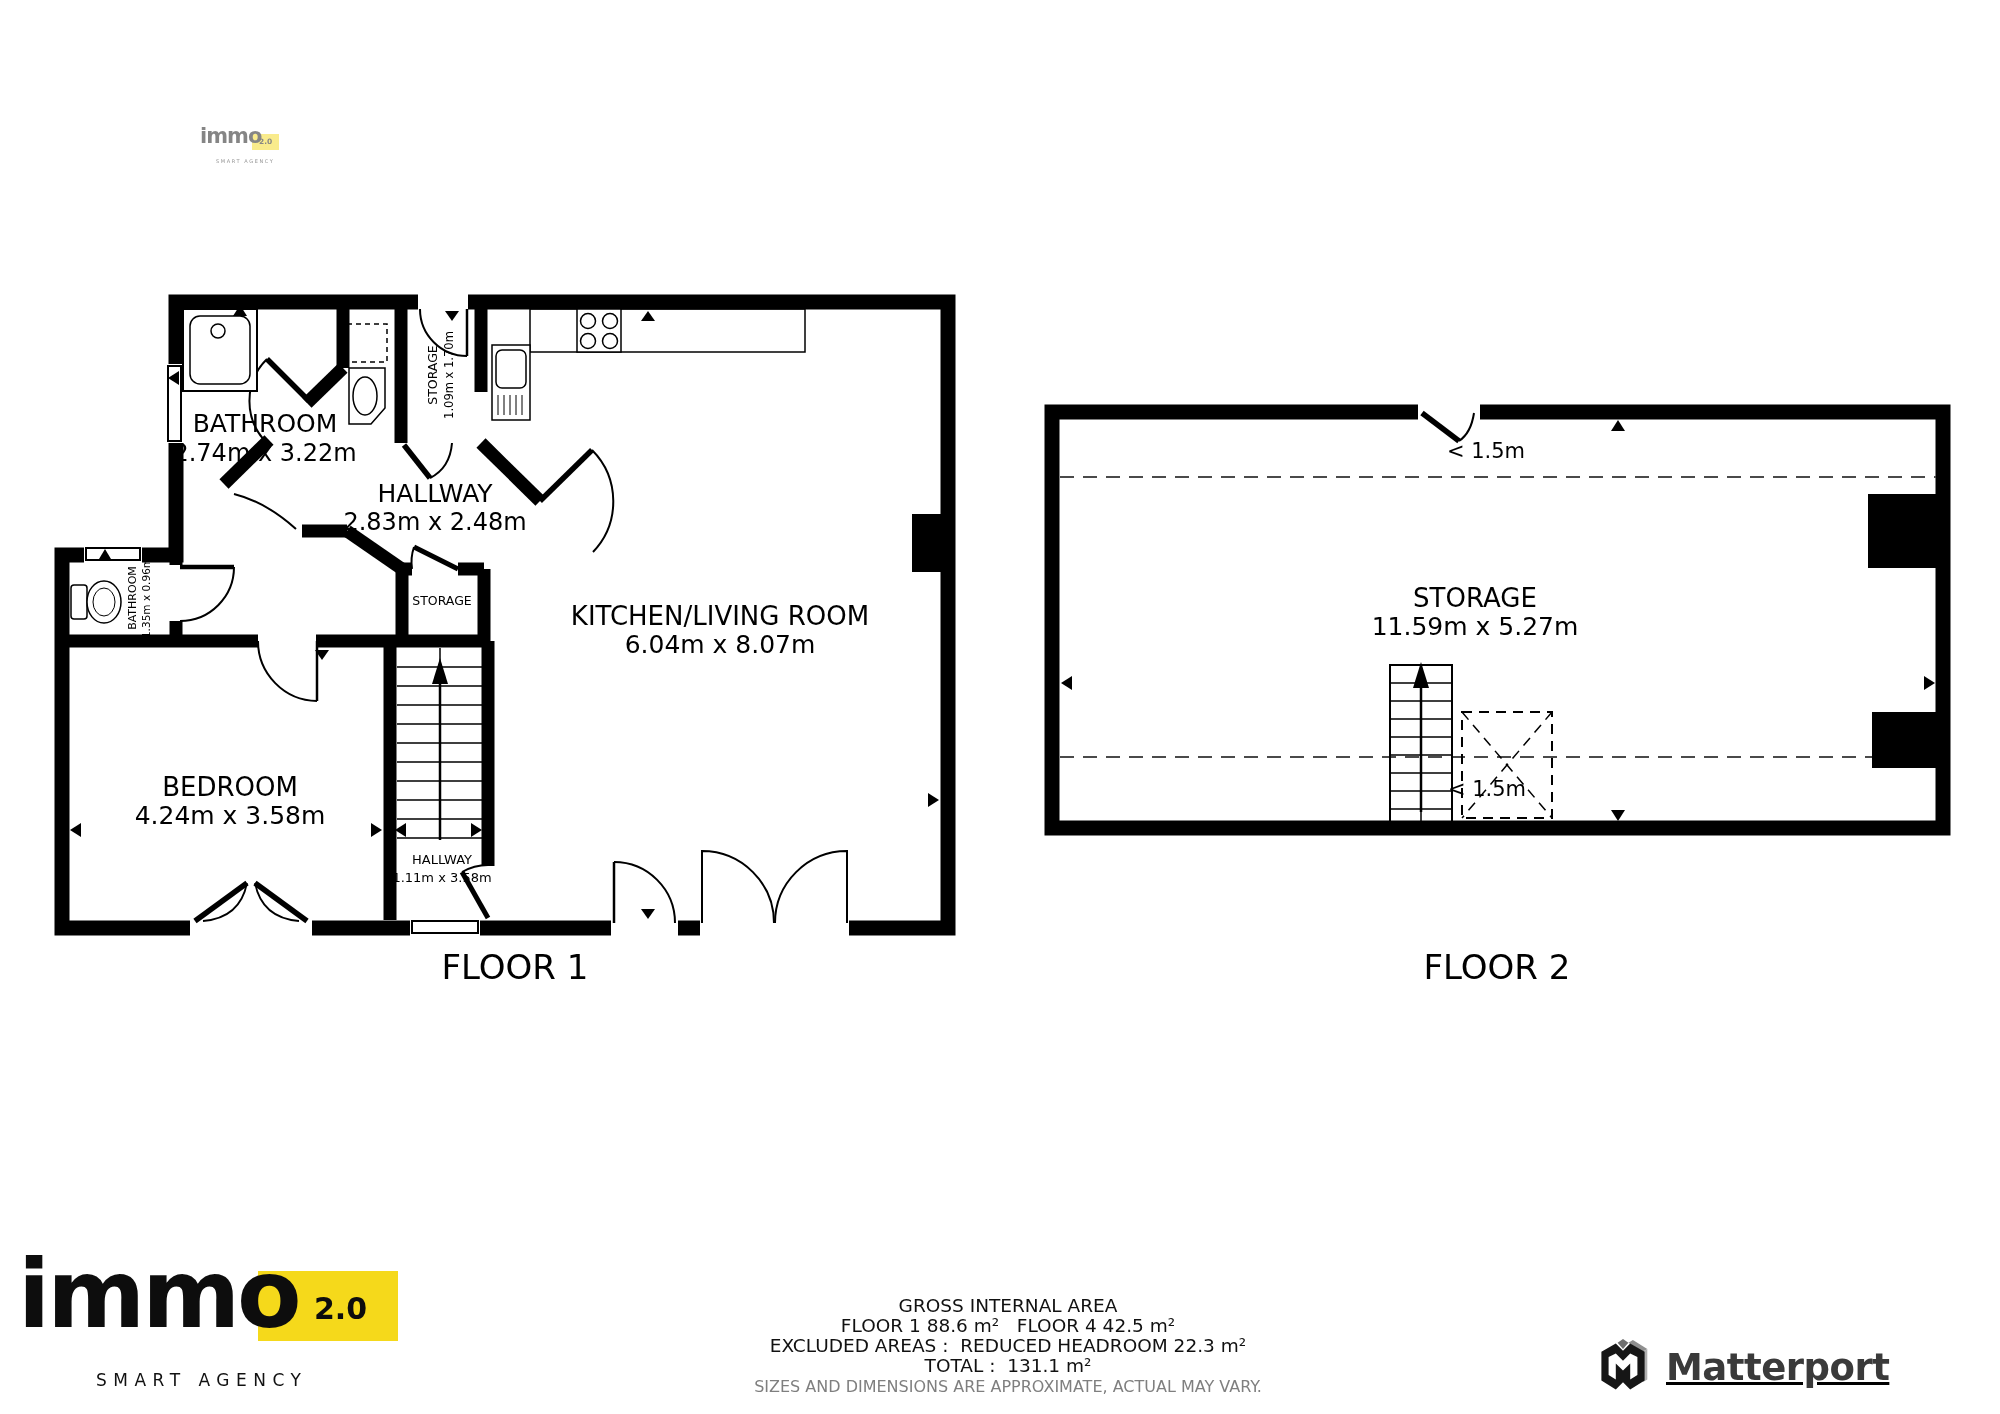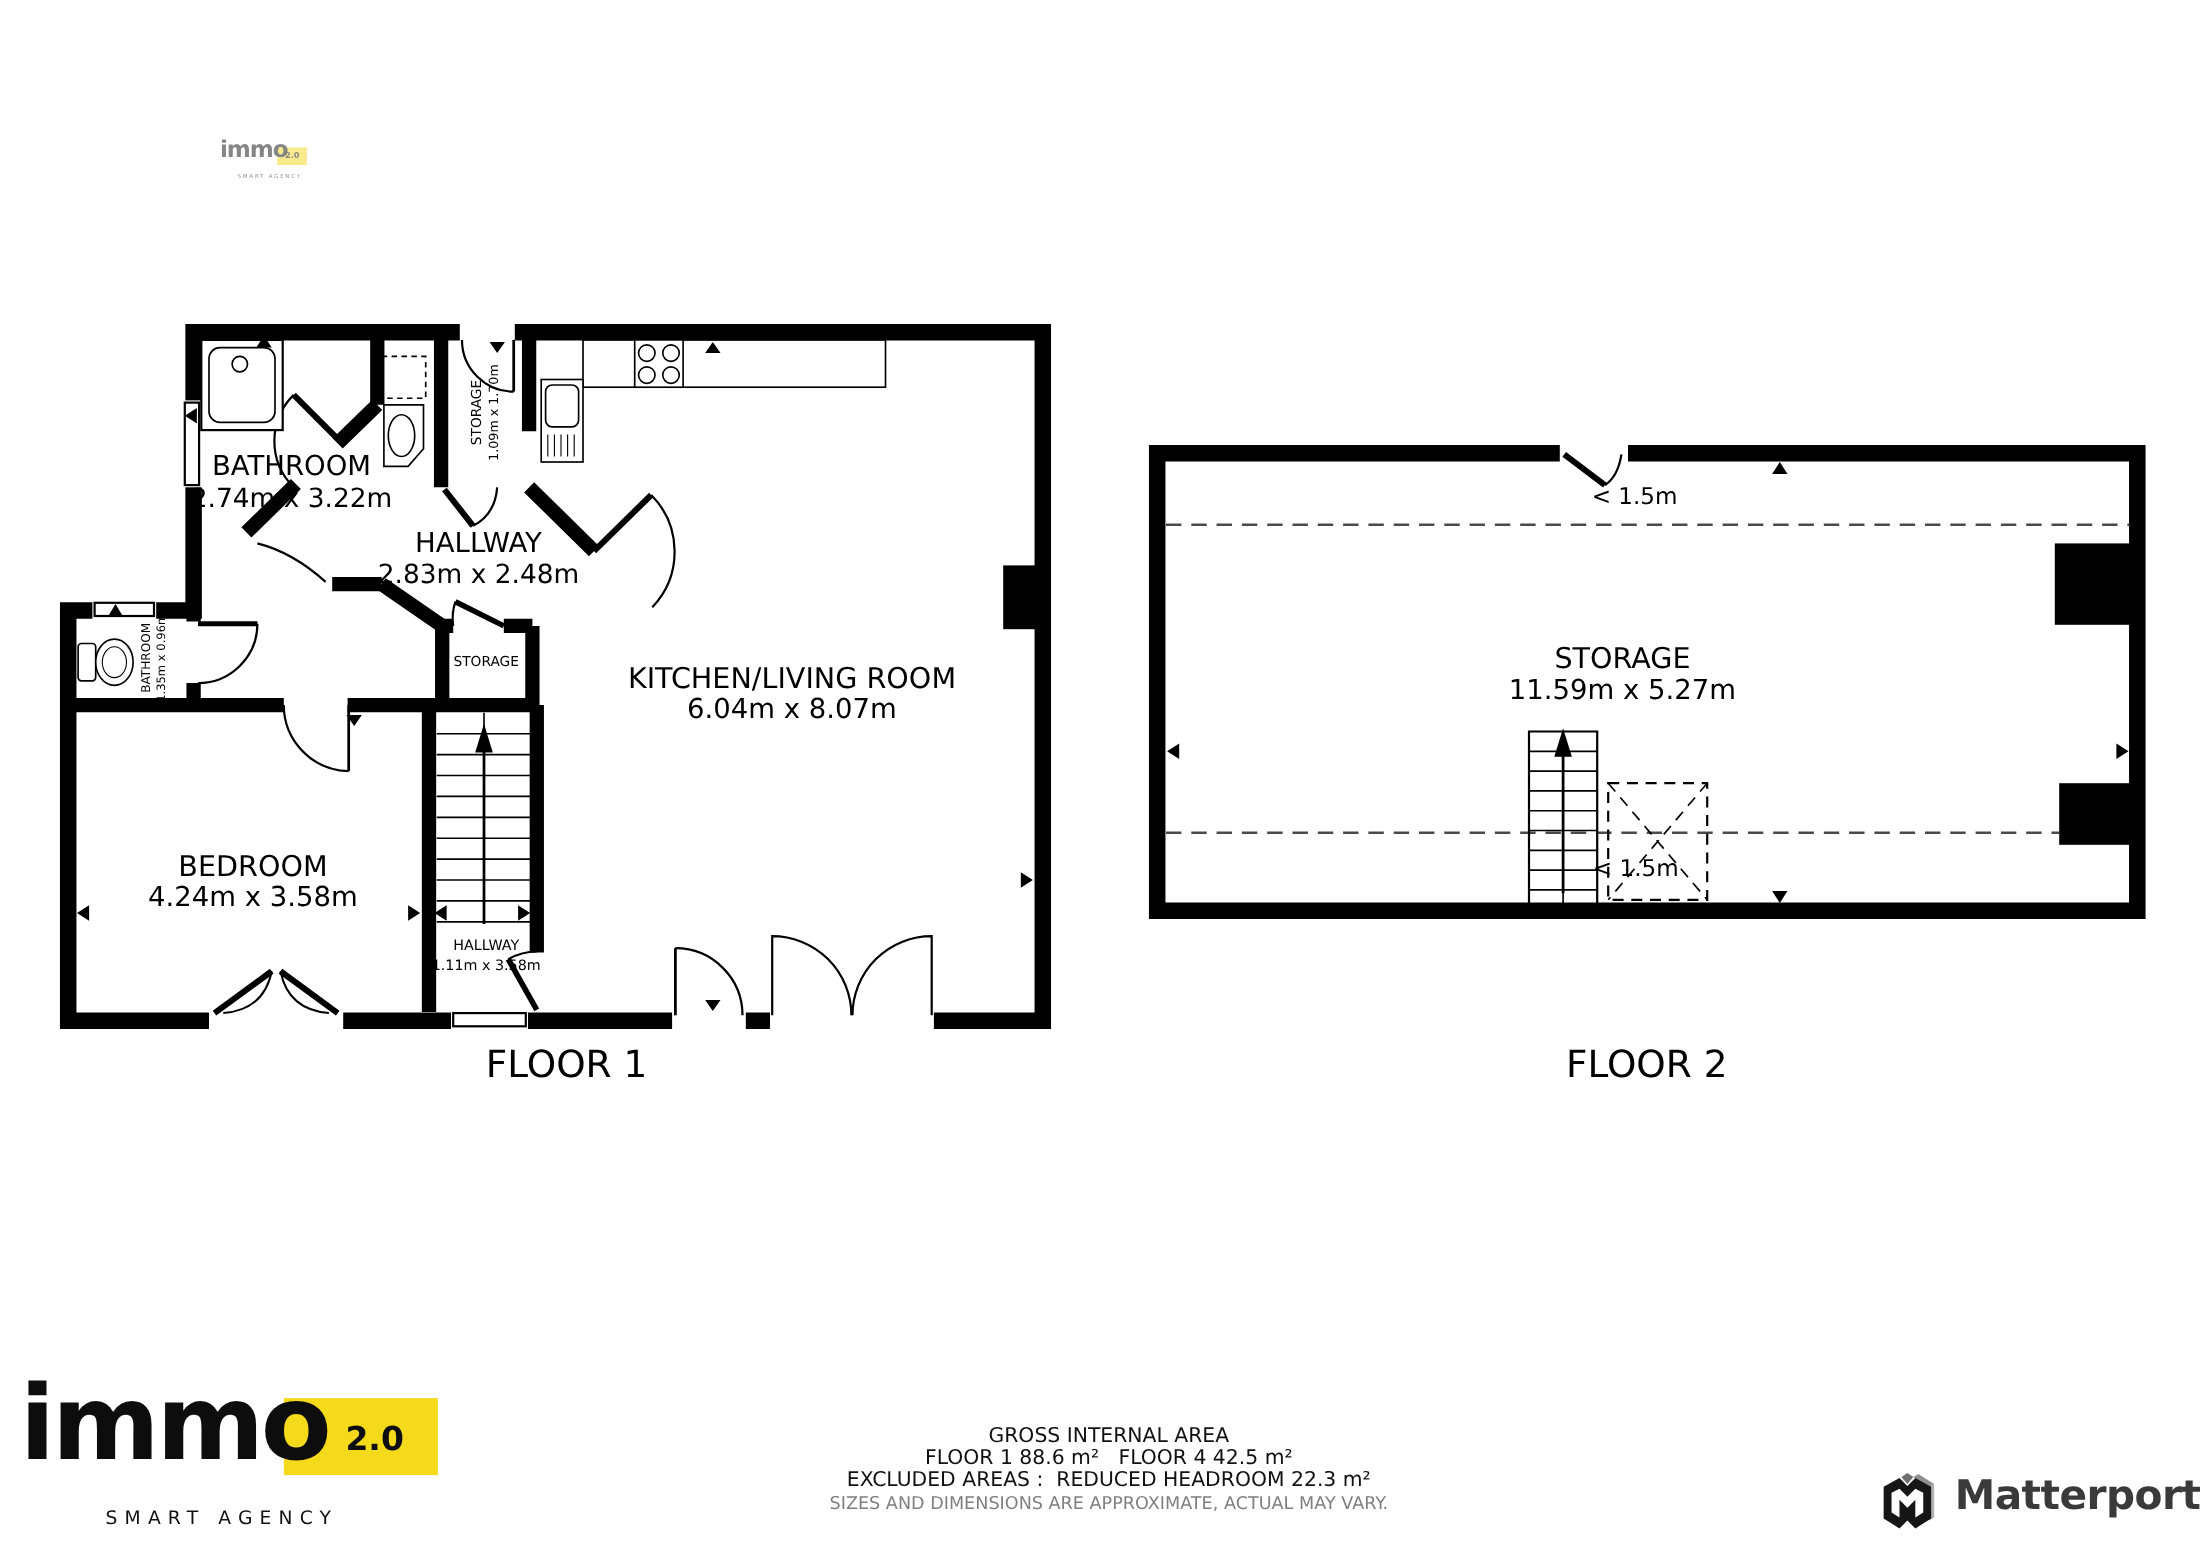--- a/index.html
+++ b/index.html
@@ -22,21 +22,21 @@
   .footer .disclaimer{color:#7f7f7f;font-size:16px;margin-top:1px;}
 
   
   .brand-logo{position:absolute;left:18px;top:1258px;width:380px;height:140px;}
   .brand-logo .yellow{position:absolute;left:240px;top:13px;width:140px;height:70px;background:#F5D91B;}
   .brand-logo .brand{position:absolute;left:0;top:-18px;font-size:94px;font-weight:bold;letter-spacing:-3px;color:#0d0d0d;}
   .brand-logo .ver{position:absolute;left:296px;top:33px;font-size:30px;font-weight:bold;color:#0d0d0d;}
   .brand-logo .tag{position:absolute;left:78px;top:112px;font-size:17px;letter-spacing:6.5px;color:#111;}
 
   
-  .matterport{position:absolute;left:1707px;top:1338px;display:flex;gap:16px;}
+  .matterport{position:absolute;left:1596px;top:1338px;display:flex;align-items:center;gap:16px;text-decoration:underline;}
   .matterport .mp-text{font-size:37px;font-weight:bold;color:#3a3a3a;letter-spacing:-.5px;}
 </style>
 </head>
 <body>
 
 <div class="watermark">
   <div class="yellow"></div>
   <div class="brand">immo</div>
   <div class="ver">2.0</div>
   <div class="tag">SMART AGENCY</div>
@@ -242,20 +242,21 @@
       <text x="1487" y="796" font-size="21">&lt; 1.5m</text>
     </g>
     <text x="1497" y="979" font-size="34" text-anchor="middle">FLOOR 2</text>
   </g>
 </svg>
 
 <div class="footer">
   <div>GROSS INTERNAL AREA</div>
   <div>FLOOR 1 88.6 m²   FLOOR 4 42.5 m²</div>
   <div>EXCLUDED AREAS :  REDUCED HEADROOM 22.3 m²</div>
+  <div>TOTAL :  131.1 m²</div>
   <div class="disclaimer">SIZES AND DIMENSIONS ARE APPROXIMATE, ACTUAL MAY VARY.</div>
 </div>
 
 <div class="brand-logo">
   <div class="yellow"></div>
   <div class="brand">immo</div>
   <div class="ver">2.0</div>
   <div class="tag">SMART AGENCY</div>
 </div>
 

